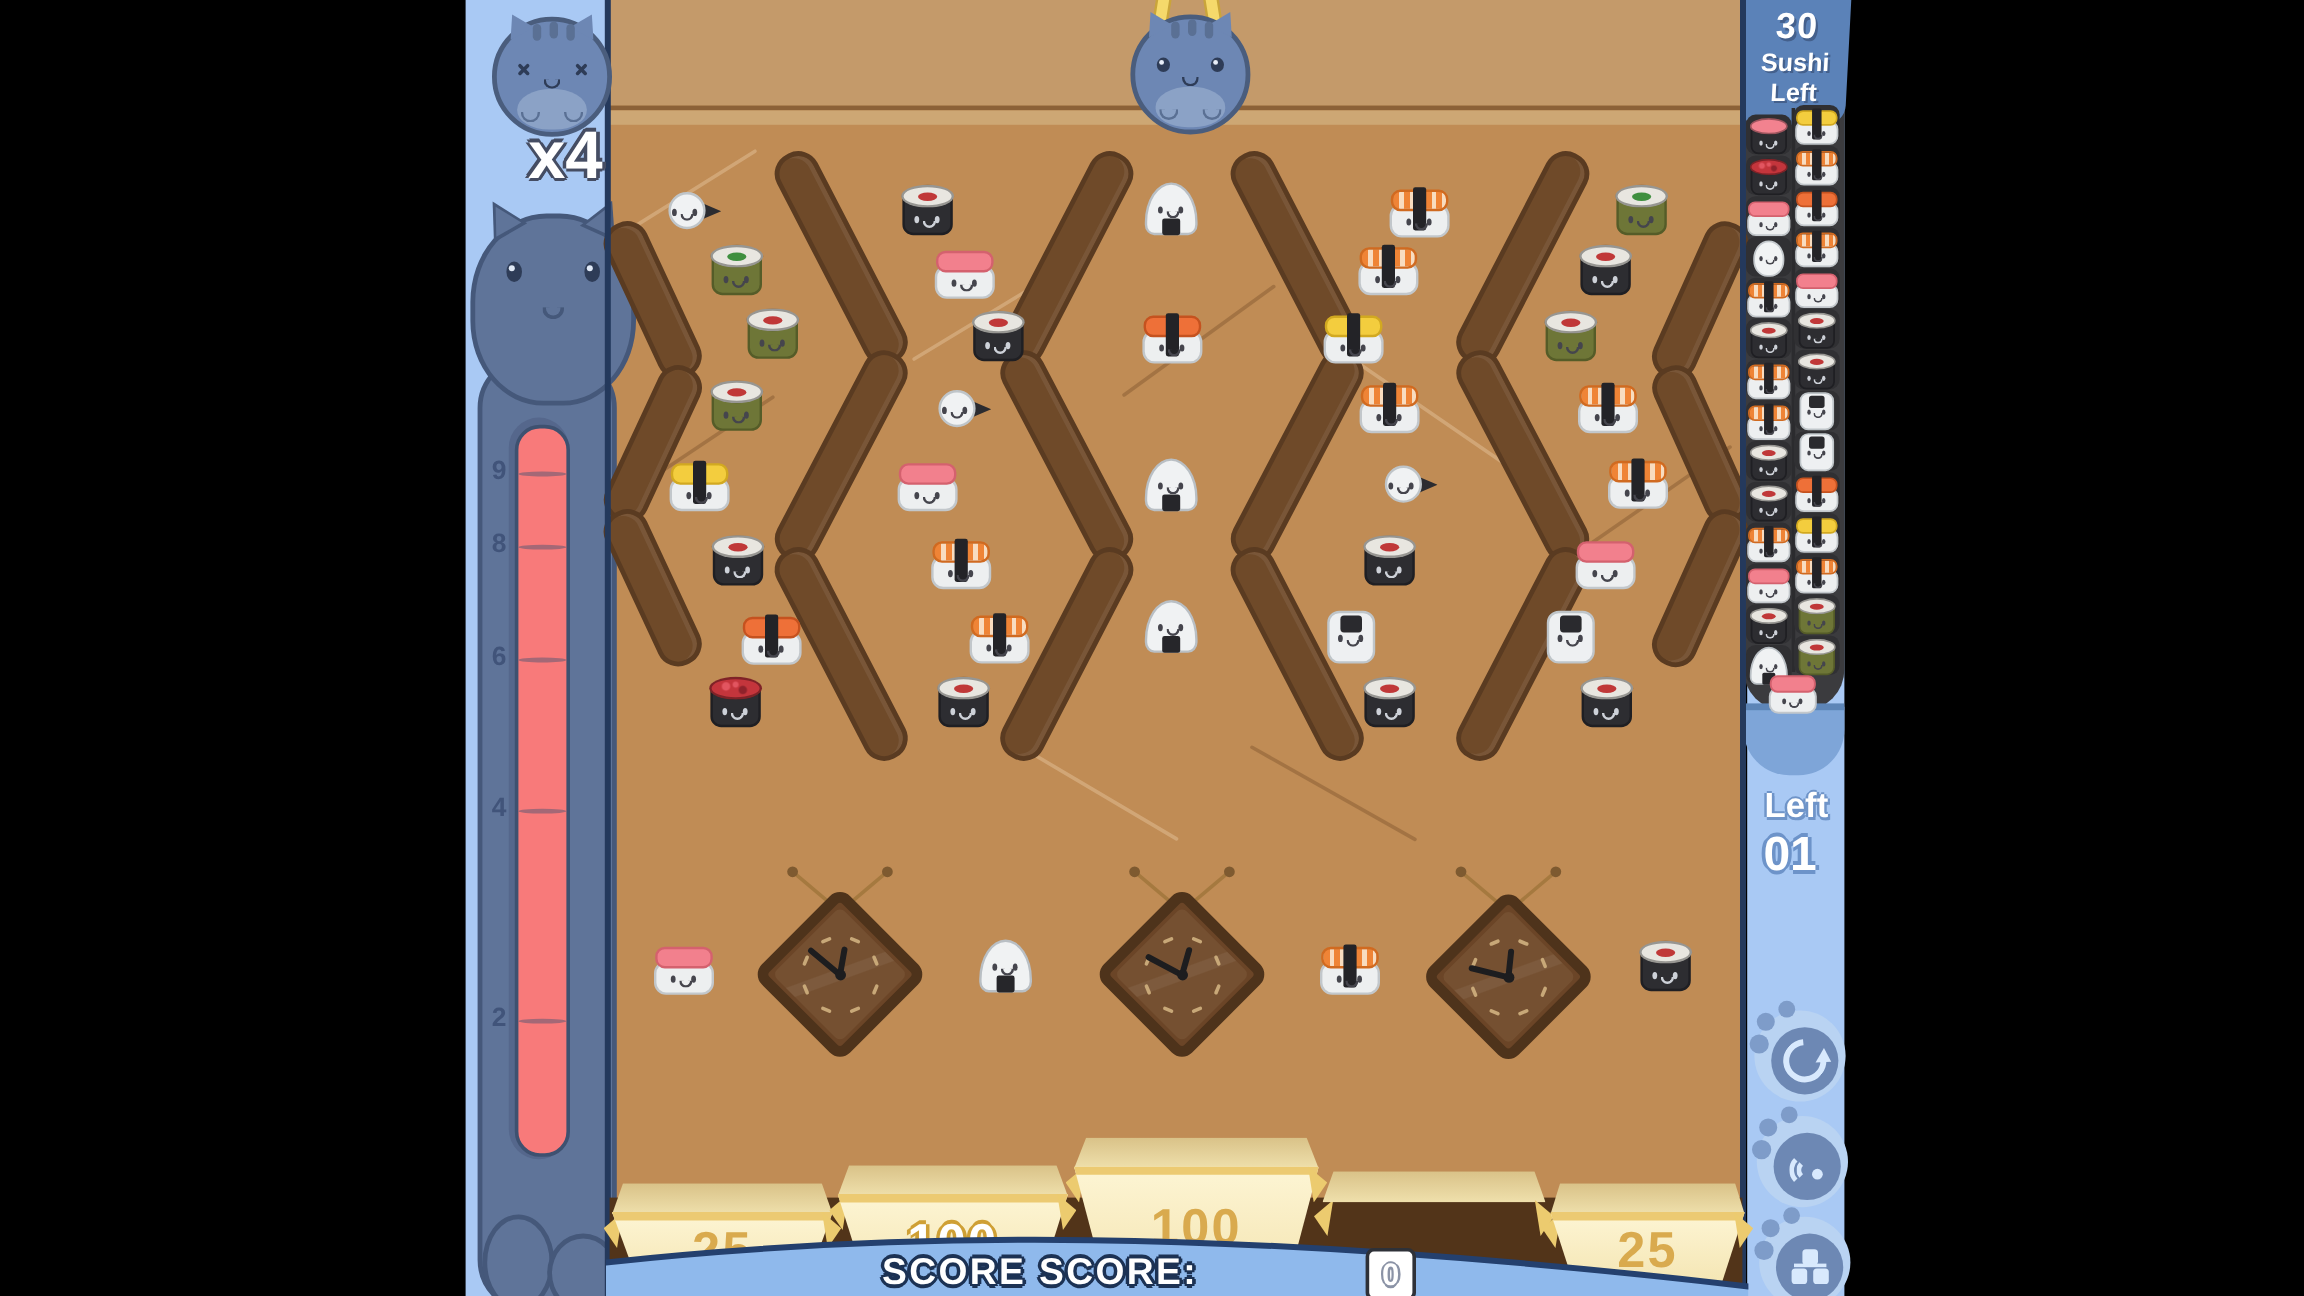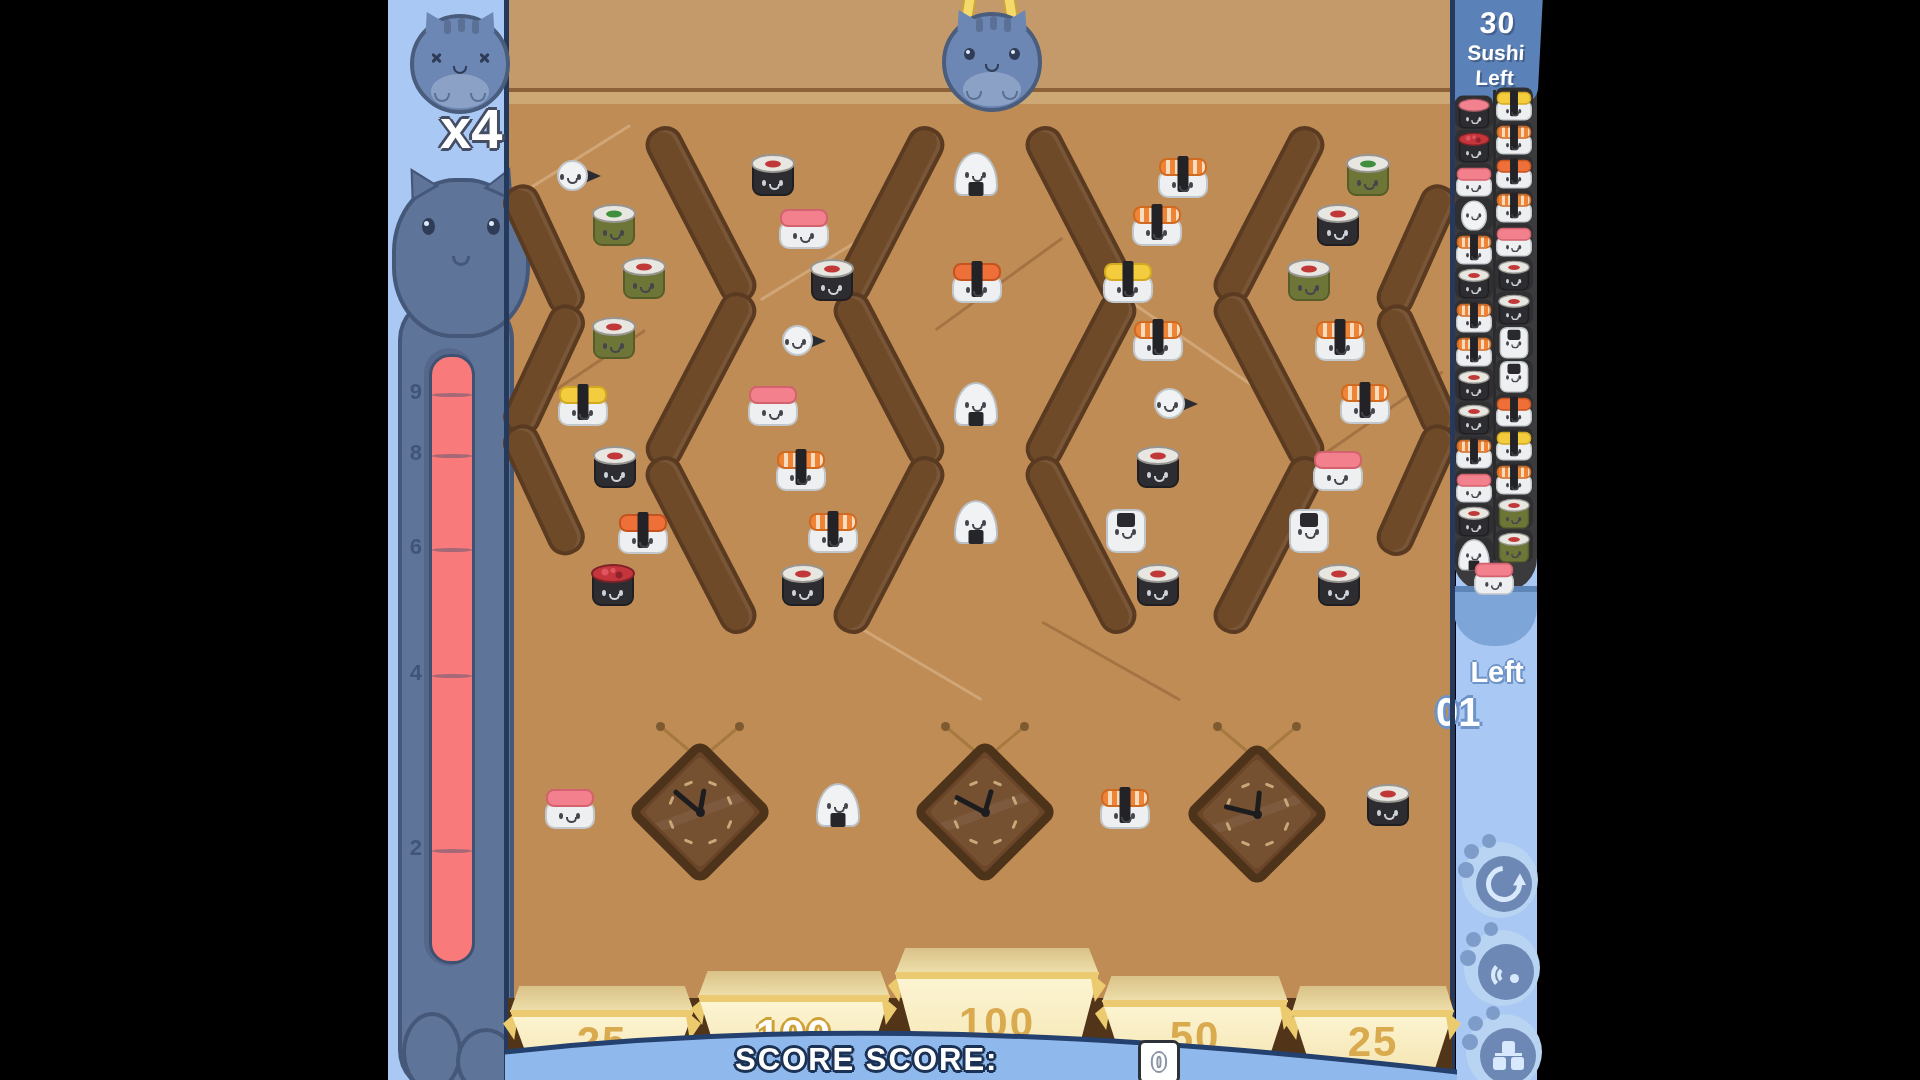--- a/index.html
+++ b/index.html
@@ -141,21 +141,21 @@
   .tab .v{font-size:30px;margin-top:6px;letter-spacing:1px;text-shadow:2px 2px 0 #44608c;}
   .tab .l{font-size:21px;line-height:25px;text-shadow:2px 2px 0 #44608c;}
   .queue-panel{position:absolute;left:1453px;top:86px;width:84px;height:506px;background:#3b3b3e;border-radius:0 0 34px 34px;z-index:5;}
   .q-div{position:absolute;left:1493px;top:90px;width:3px;height:470px;background:#2b2b2e;z-index:6;}
   .q-item{position:absolute;width:38px;height:33px;background:#303033;border-radius:8px;transform:translate(-50%,-50%);z-index:7;}
   .q-item .sushi{left:50%;top:56%;transform:translate(-50%,-50%) scale(.72);}
   .queue-base{position:absolute;left:1453px;top:586px;width:84px;height:54px;background:#7ea5d8;border-top:6px solid #5d85b7;
               border-radius:0 0 38px 38px;z-index:6;}
   .level-label{position:absolute;left:1436px;top:656px;width:122px;text-align:center;font-size:29px;color:#fff;z-index:7;
     text-shadow:-2px 0 0 #6f94c8,2px 0 0 #6f94c8,0 -2px 0 #6f94c8,0 2px 0 #6f94c8,2px 2px 0 #6f94c8;}
-  .level-value{position:absolute;left:1436px;top:690px;width:122px;text-align:left;font-size:40px;color:#fff;z-index:7;
+  .level-value{position:absolute;left:1392px;top:690px;width:122px;text-align:right;font-size:40px;color:#fff;z-index:7;
     text-shadow:-3px 0 0 #6d93c9,3px 0 0 #6d93c9,0 -3px 0 #6d93c9,0 3px 0 #6d93c9;}
 
   .paw{position:absolute;width:80px;height:80px;z-index:55;cursor:pointer;}
   .paw .halo{position:absolute;left:2px;top:2px;width:76px;height:76px;border-radius:50%;background:#b9d3f2;}
   .paw .pad{position:absolute;left:16px;top:16px;width:56px;height:56px;border-radius:50%;background:#6d88b4;
             display:flex;align-items:center;justify-content:center;}
   .paw .bn{position:absolute;border-radius:50%;background:#7e9cc9;}
   .ic-restart{width:26px;height:26px;border:5px solid #d8e9fd;border-radius:50%;border-top-color:transparent;position:relative;transform:rotate(40deg);}
   .ic-restart::after{content:"";position:absolute;right:-6px;top:-5px;width:0;height:0;border-left:7px solid transparent;
     border-right:7px solid transparent;border-bottom:11px solid #d8e9fd;transform:rotate(80deg);}
@@ -217,23 +217,20 @@
         </div>
       </div>
       <div class="bucket" style="left: 895px; top: 948px; width: 204px; height: 132px;">
         <div class="bk-back"></div>
         <div class="bk-front" style="height: 108px;">
           <div class="bk-label">100</div>
         </div>
       </div>
       <div class="bucket" style="left: 1102px; top: 976px; width: 186px; height: 104px;">
         <div class="bk-back"></div>
-        <div class="bk-front" style="height: 80px;">
-          <div class="bk-label">50</div>
-        </div>
       </div>
       <div class="bucket" style="left: 1292px; top: 986px; width: 162px; height: 94px;">
         <div class="bk-back"></div>
         <div class="bk-front" style="height: 70px;">
           <div class="bk-label">25</div>
         </div>
       </div>
     </div>
 
   <svg class="banner-svg" width="952" height="58">

